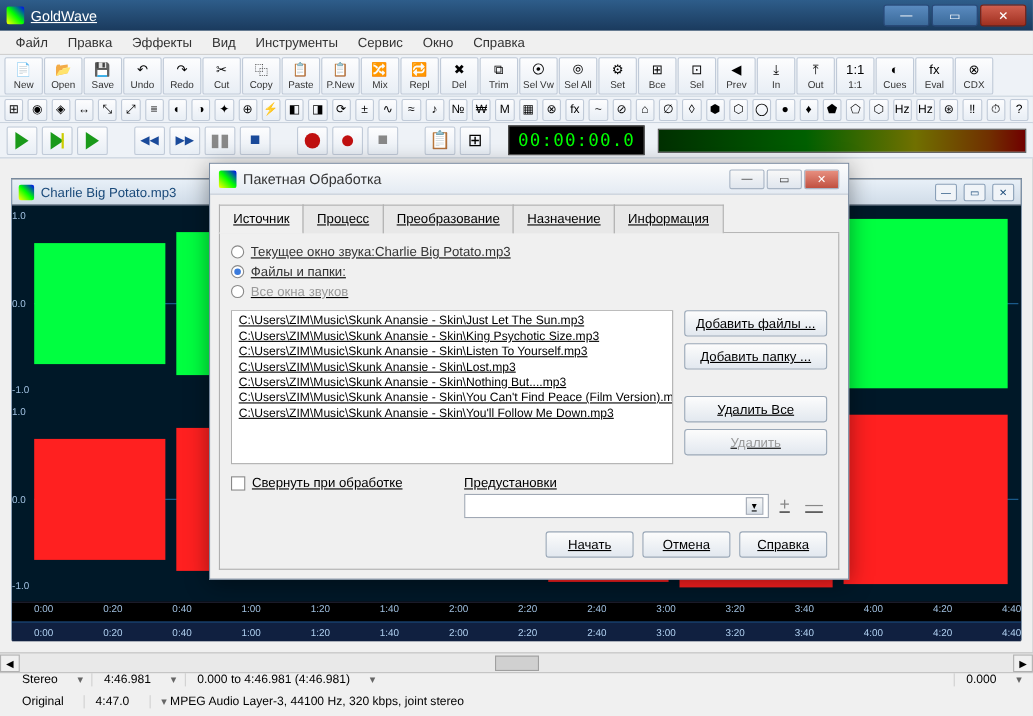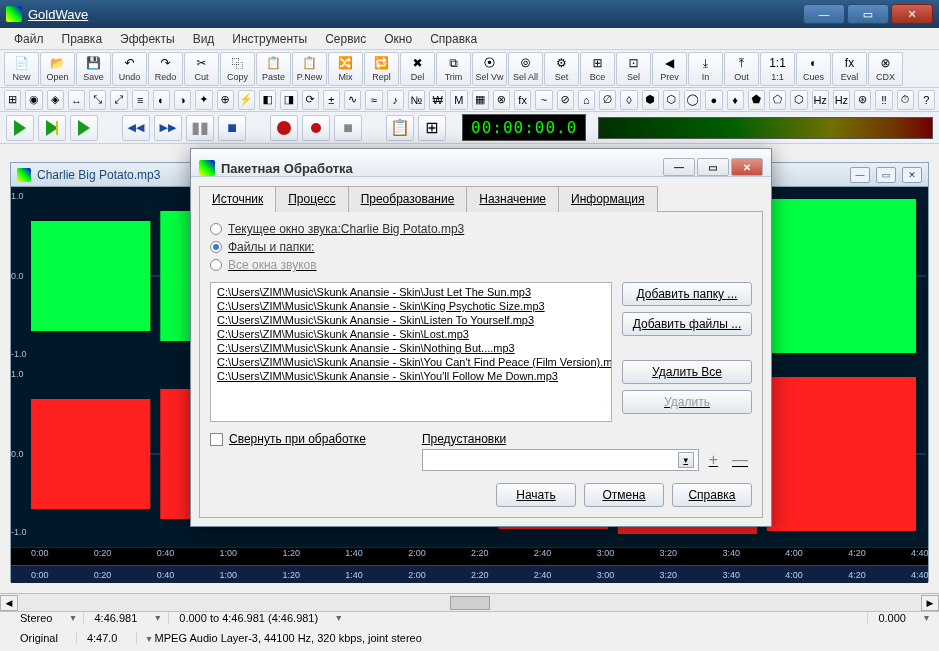--- a/index.html
+++ b/index.html
@@ -56,21 +56,21 @@
 .hscroll .thumb { width: 40px; height: 14px; background: #d0d0d0; border: 1px solid #a0a0a0; margin: 0 auto; }
 
 .status { height: 40px; background: #f0f0f0; border-top: 1px solid #c0c0c0; font-size: 11px; display: flex; flex-direction: column; }
 .status-row { display: flex; align-items: flex-start; height: 20px; padding: 0 10px; gap: 8px; }
 .status-cell { border-left: 1px solid #d0d0d0; padding: 0 10px; }
 .status-cell:first-child { border-left: none; }
 .dd { font-size: 10px; color: #666; }
 
 
 .dialog { position: absolute; top: 148px; left: 190px; width: 582px; background: #f0f0f0; border: 1px solid #7a8ba0; box-shadow: 0 4px 20px rgba(0,0,0,0.4); }
-.dlg-title { height: 28px; background: linear-gradient(#fcfcfc, #e4ebf3); border-bottom: 1px solid #c0cad8; display: flex; align-items: flex-end; padding: 0 8px; font-size: 13px; color: #333; font-weight: bold; }
+.dlg-title { height: 28px; background: linear-gradient(#fcfcfc, #e4ebf3); border-bottom: 1px solid #c0cad8; display: flex; align-items: center; padding: 0 8px; font-size: 13px; color: #333; }
 .dlg-title .logo3 { width: 16px; height: 16px; background: linear-gradient(45deg, #ff0, #0f0, #00f); border-radius: 2px; margin-right: 6px; }
 .dlg-title .sp { flex: 1; }
 .dlg-wbtn { width: 32px; height: 18px; border: 1px solid #a8b4c4; background: linear-gradient(#f8f8f8, #e0e6ee); border-radius: 2px; display: flex; align-items: center; justify-content: center; font-size: 10px; cursor: pointer; margin-left: 2px; }
 .dlg-wbtn.close { background: linear-gradient(#e89080, #c05040); color: white; }
 
 .dlg-body { padding: 8px; text-decoration: underline; }
 .tabs { display: flex; border-bottom: 1px solid #b0b0b0; font-size: 12px; }
 .tab { padding: 5px 12px; border: 1px solid #b0b0b0; border-bottom: none; background: #e8e8e8; cursor: pointer; position: relative; top: 1px; margin-right: -1px; }
 .tab.active { background: #f0f0f0; border-bottom: 1px solid #f0f0f0; }
 .tab-content { border: 1px solid #b0b0b0; border-top: none; padding: 10px; background: #f0f0f0; }
@@ -466,22 +466,22 @@
         <div class="file-list" id="file-list" style="flex:1">
             <div class="file">C:\Users\ZIM\Music\Skunk Anansie - Skin\Just Let The Sun.mp3</div>
             <div class="file">C:\Users\ZIM\Music\Skunk Anansie - Skin\King Psychotic Size.mp3</div>
             <div class="file">C:\Users\ZIM\Music\Skunk Anansie - Skin\Listen To Yourself.mp3</div>
             <div class="file">C:\Users\ZIM\Music\Skunk Anansie - Skin\Lost.mp3</div>
             <div class="file">C:\Users\ZIM\Music\Skunk Anansie - Skin\Nothing But....mp3</div>
             <div class="file">C:\Users\ZIM\Music\Skunk Anansie - Skin\You Can't Find Peace (Film Version).mp3</div>
             <div class="file">C:\Users\ZIM\Music\Skunk Anansie - Skin\You'll Follow Me Down.mp3</div>
           </div>
         <div class="side-btns" style="margin-top:6px">
+          <button class="dlg-btn">Добавить файлы ...</button>
           <button class="dlg-btn">Добавить папку ...</button>
-          <button class="dlg-btn">Добавить файлы ...</button>
           <div style="height:12px"></div>
           <button class="dlg-btn">Удалить Все</button>
           <button class="dlg-btn disabled">Удалить</button>
         </div>
       </div>
 
       <div class="between-row">
         <div class="check-row" style="margin-top:0">
           <div class="checkbox"></div>
           <span>Свернуть при обработке</span>

